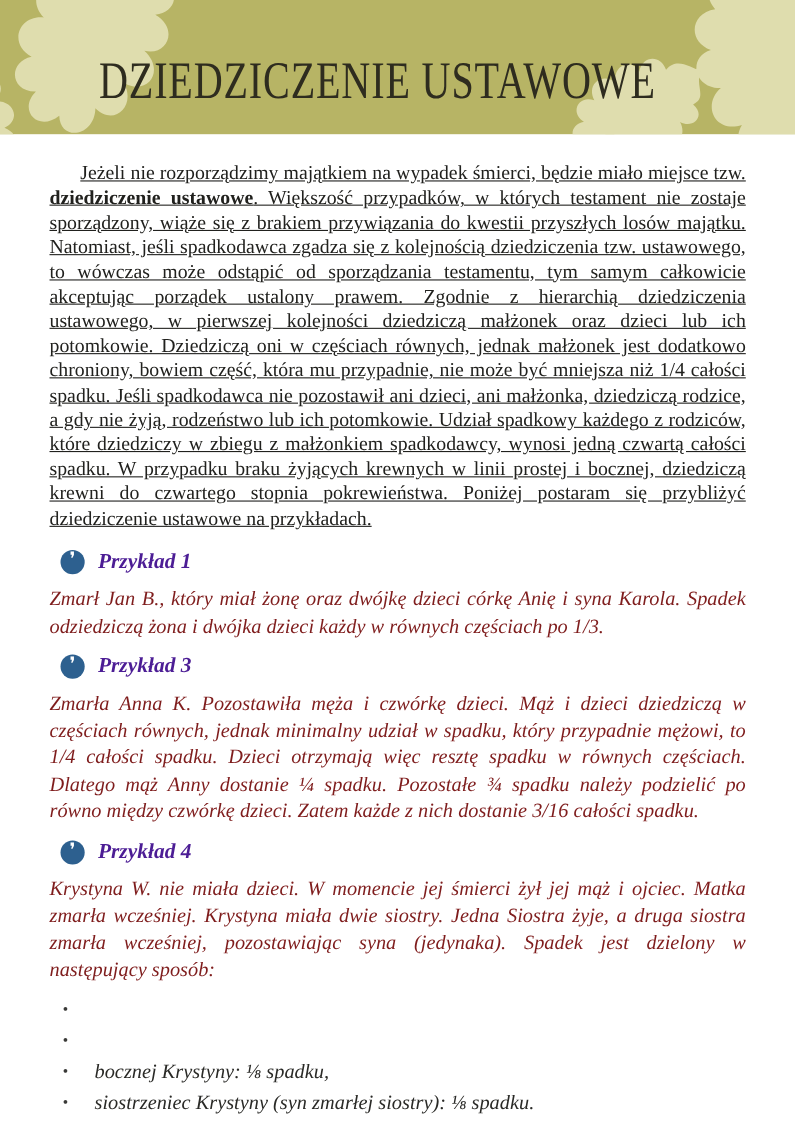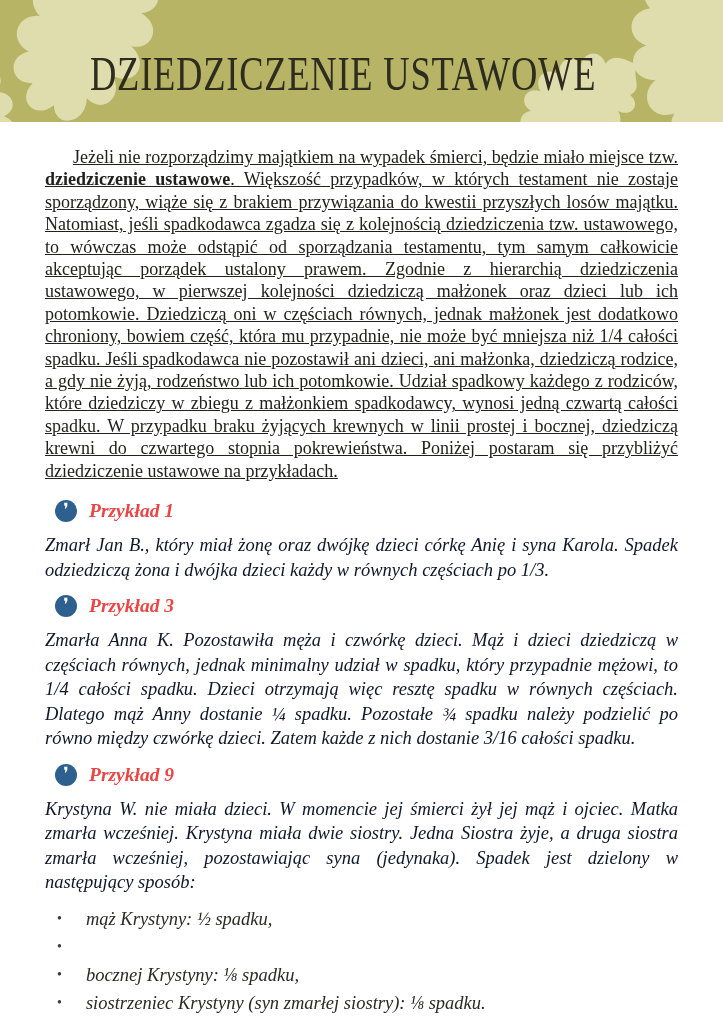--- a/index.html
+++ b/index.html
@@ -73,28 +73,28 @@
     font-size: 17px;
     line-height: 1;
     padding-bottom: 3px;
     box-sizing: border-box;
     flex: 0 0 auto;
   }
   .example-label {
     font-size: 19.5px;
     font-weight: 700;
     font-style: italic;
-    color: #ef4444;
+    color: #4c1d95;
   }
   .example-body {
     font-size: 18.5px;
     font-style: italic;
     line-height: 24.5px;
     text-align: justify;
-    color: #0f172a;
+    color: #7f1d1d;
     margin: 0 0 12px 0;
   }
   .bullet-list { margin: 2px 0 6px 0; padding: 0; list-style: none; }
   .bullet-list li {
     display: flex;
     gap: 24px;
     padding-left: 12px;
     font-size: 18.5px;
     font-style: italic;
     line-height: 24px;
@@ -155,29 +155,28 @@
       <div class="example-heading">
         <span class="quote-badge">❜</span>
         <span class="example-label">Przykład 3</span>
       </div>
       <p class="example-body">Zmarła Anna K. Pozostawiła męża i czwórkę dzieci. Mąż i dzieci dziedziczą w częściach równych, jednak minimalny udział w spadku, który przypadnie mężowi, to 1/4 całości spadku. Dzieci otrzymają więc resztę spadku w równych częściach. Dlatego mąż Anny dostanie ¼ spadku. Pozostałe ¾ spadku należy podzielić po równo między czwórkę dzieci. Zatem każde z nich dostanie 3/16 całości spadku.</p>
     </div>
 
     <div class="example-section">
       <div class="example-heading">
         <span class="quote-badge">❜</span>
-        <span class="example-label">Przykład 9</span>
+        <span class="example-label">Przykład 4</span>
       </div>
       <p class="example-body">Krystyna W. nie miała dzieci. W momencie jej śmierci żył jej mąż i ojciec. Matka zmarła wcześniej. Krystyna miała dwie siostry. Jedna Siostra żyje, a druga siostra zmarła wcześniej, pozostawiając syna (jedynaka). Spadek jest dzielony w następujący sposób:</p>
     </div>
 
     <ul class="bullet-list">
       <li>
         <span class="bullet-dot">•</span>
-        <span>mąż Krystyny: ½ spadku,</span>
       </li>
       <li>
         <span class="bullet-dot">•</span>
       </li>
       <li>
         <span class="bullet-dot">•</span>
         <span>bocznej Krystyny: ⅛ spadku,</span>
       </li>
       <li>
         <span class="bullet-dot">•</span>

